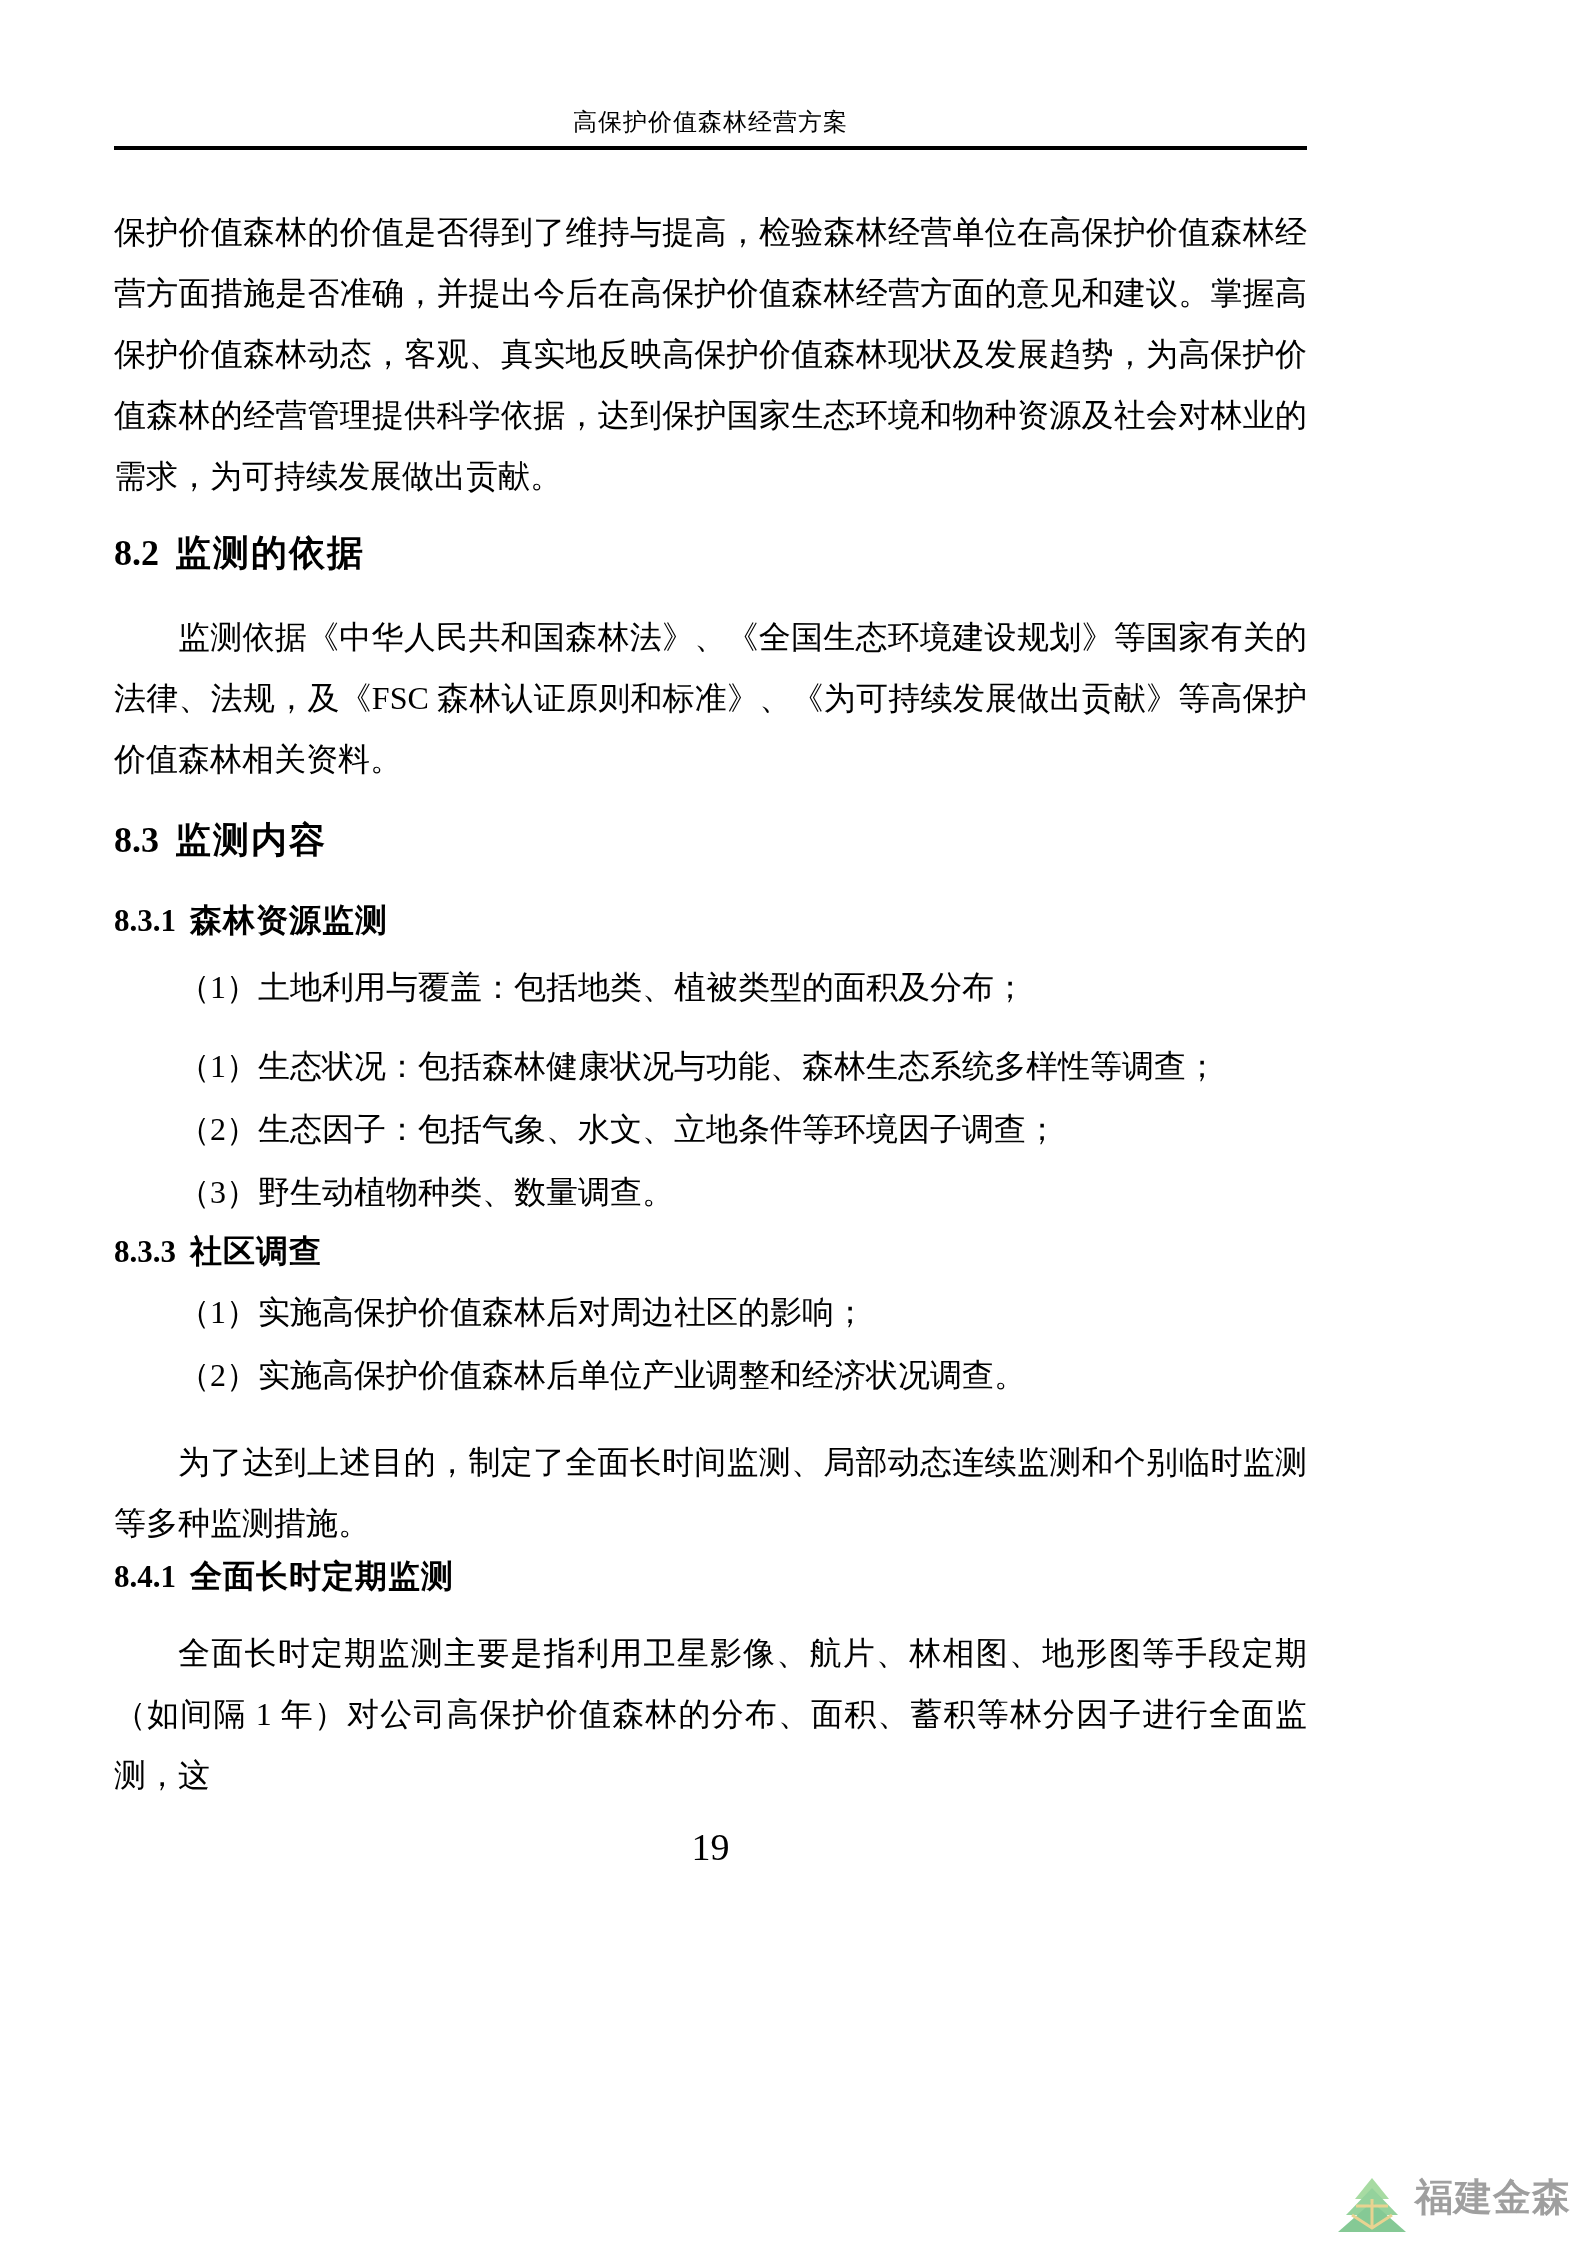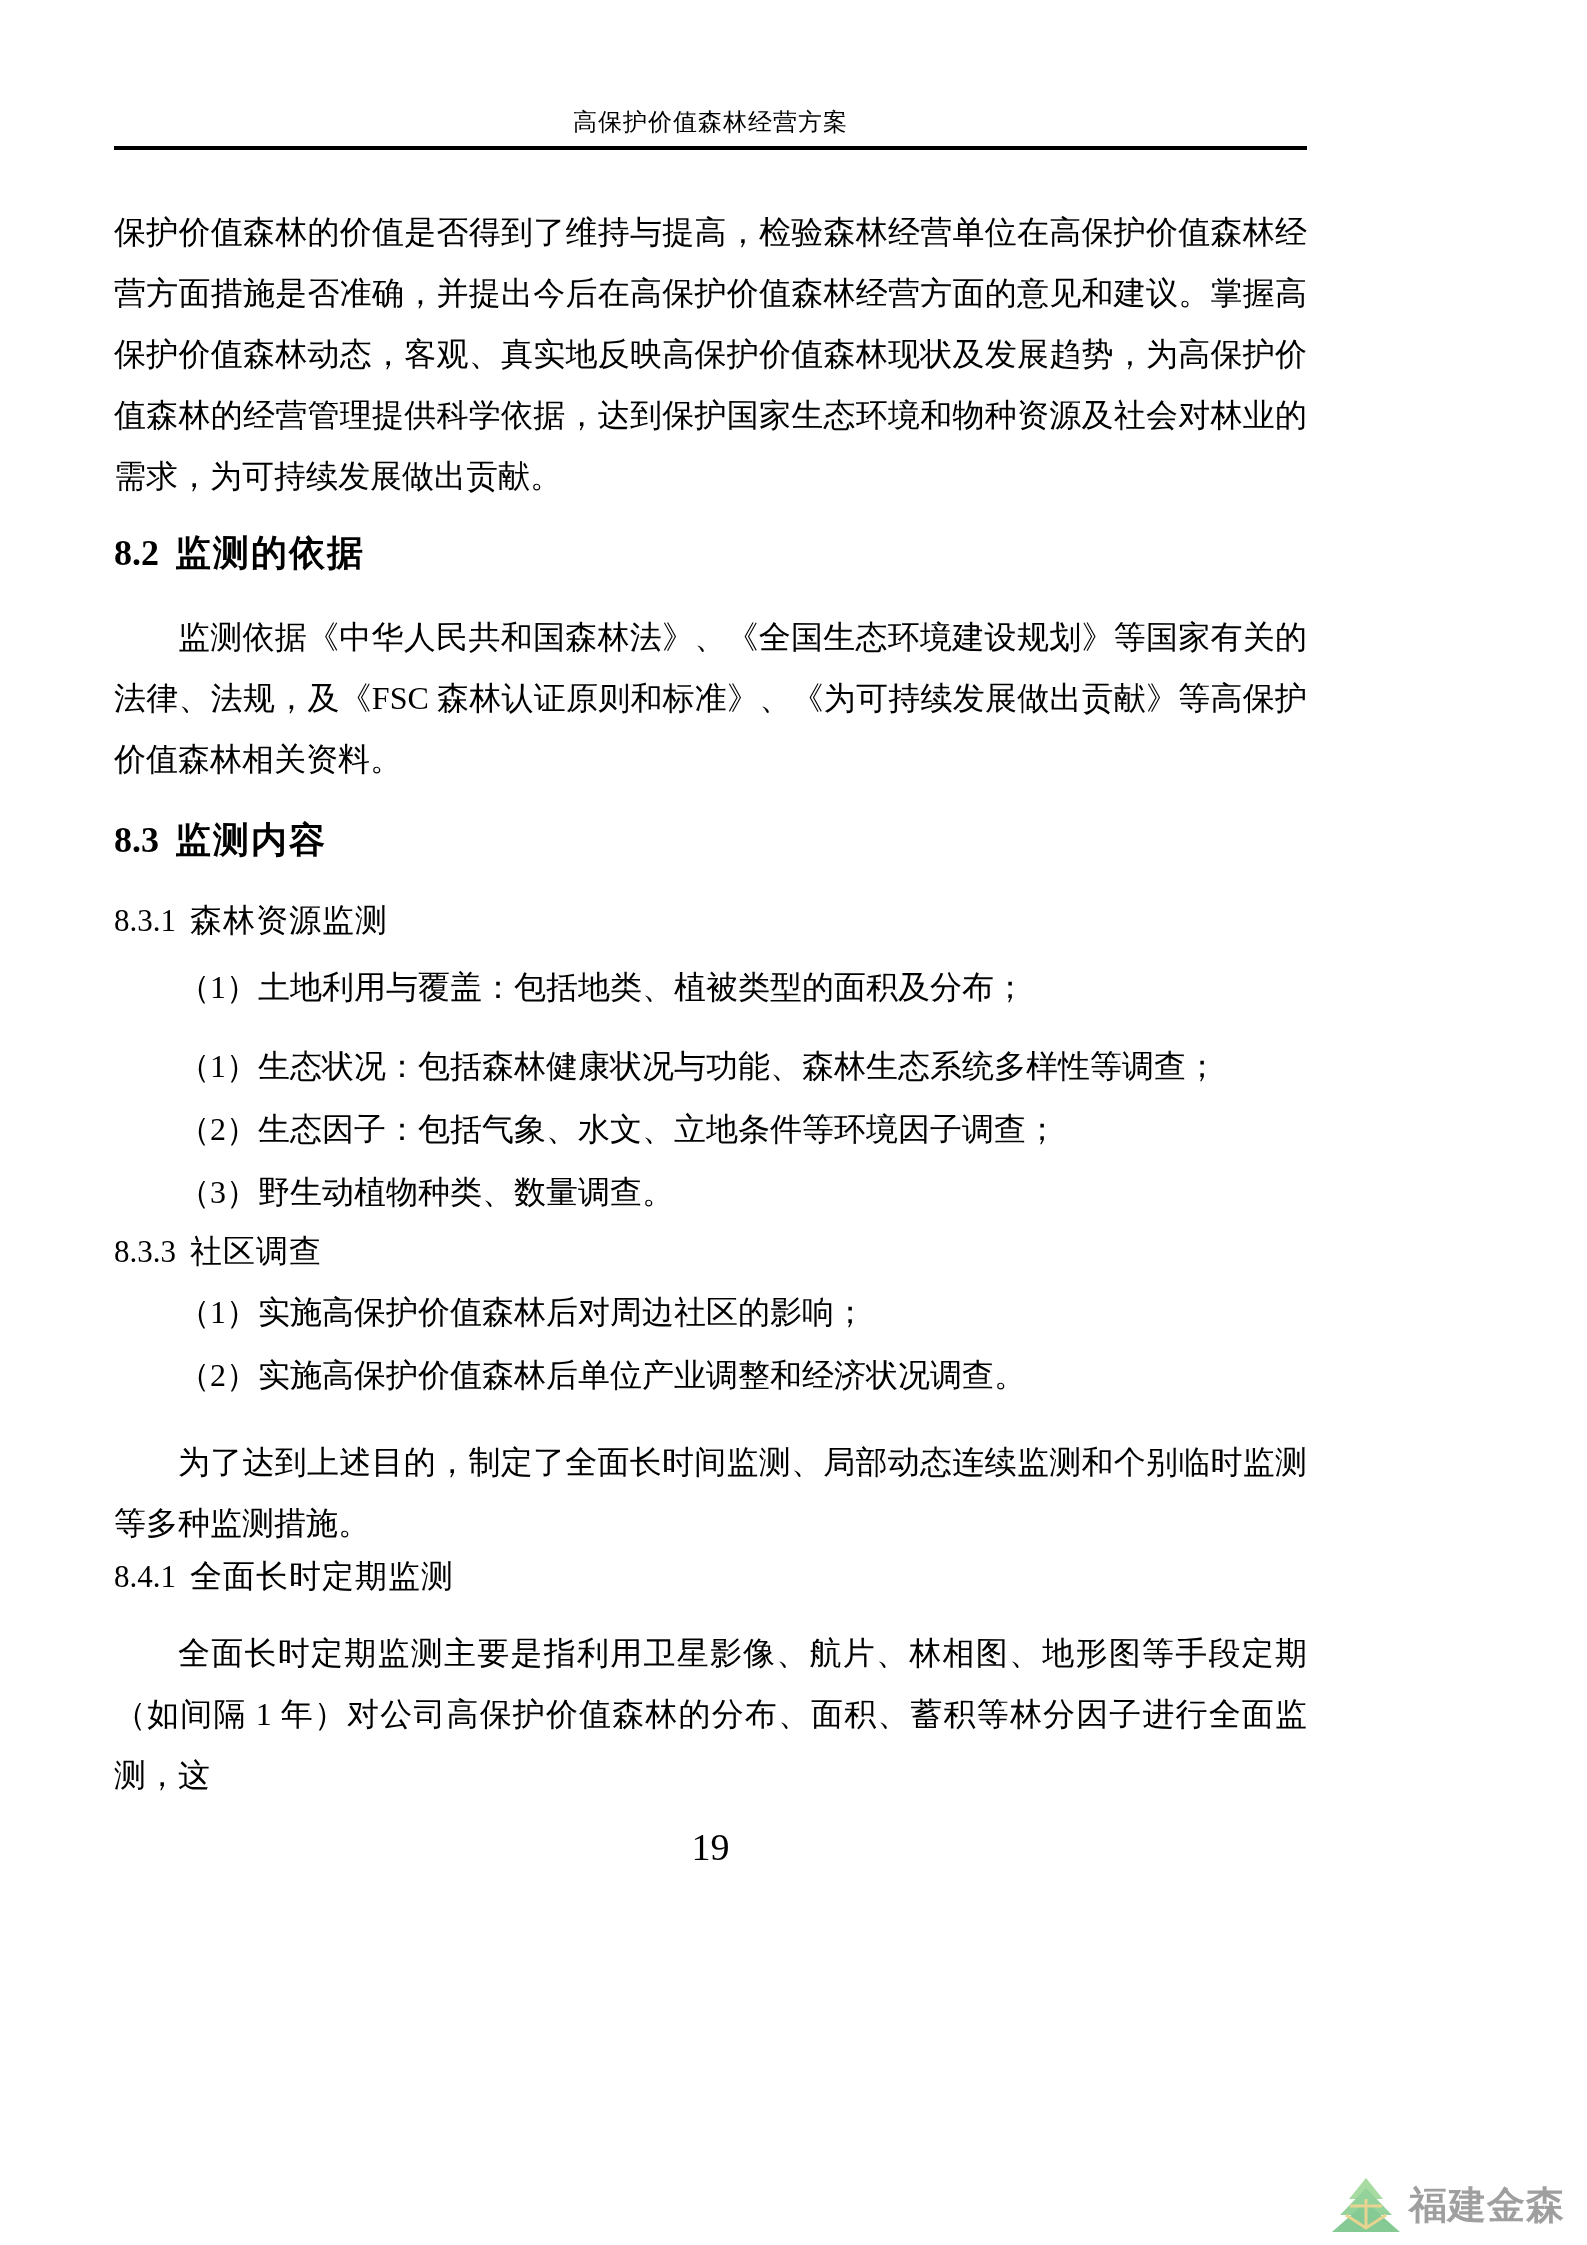--- a/index.html
+++ b/index.html
@@ -49,21 +49,21 @@
     margin-right: 16px;
   }
   .h2 .h-title {
     font-family: "Liberation Sans", "DejaVu Sans", sans-serif;
     font-size: 36px;
     letter-spacing: 2px;
   }
   .h3 {
     display: flex;
     align-items: baseline;
-    font-weight: normal;
+    font-weight: bold;
     white-space: nowrap;
   }
   .h3 .h-num {
     font-family: "Liberation Serif", "DejaVu Serif", serif;
     font-size: 31px;
     margin-right: 14px;
   }
   .h3 .h-title {
     font-family: "Liberation Sans", "DejaVu Sans", sans-serif;
     font-size: 32px;
@@ -86,24 +86,23 @@
   .m-h841    { margin-top: 2px;  line-height: 40px; }
   .m-p841    { margin-top: 26px; }
   .page-number {
     margin-top: 26px;
     text-align: center;
     font-size: 38px;
     line-height: 30px;
   }
   .logo {
     position: absolute;
-    right: 22px;
+    right: 16px;
     bottom: 12px;
     display: flex;
-    align-items: center;
     gap: 6px;
     opacity: 0.95;
   }
   .logo-tree { display: block; }
   .logo-text {
     font-family: "Liberation Sans", "DejaVu Sans", sans-serif;
     font-weight: bold;
     font-size: 38px;
     line-height: 40px;
     color: #9a9a9a;

